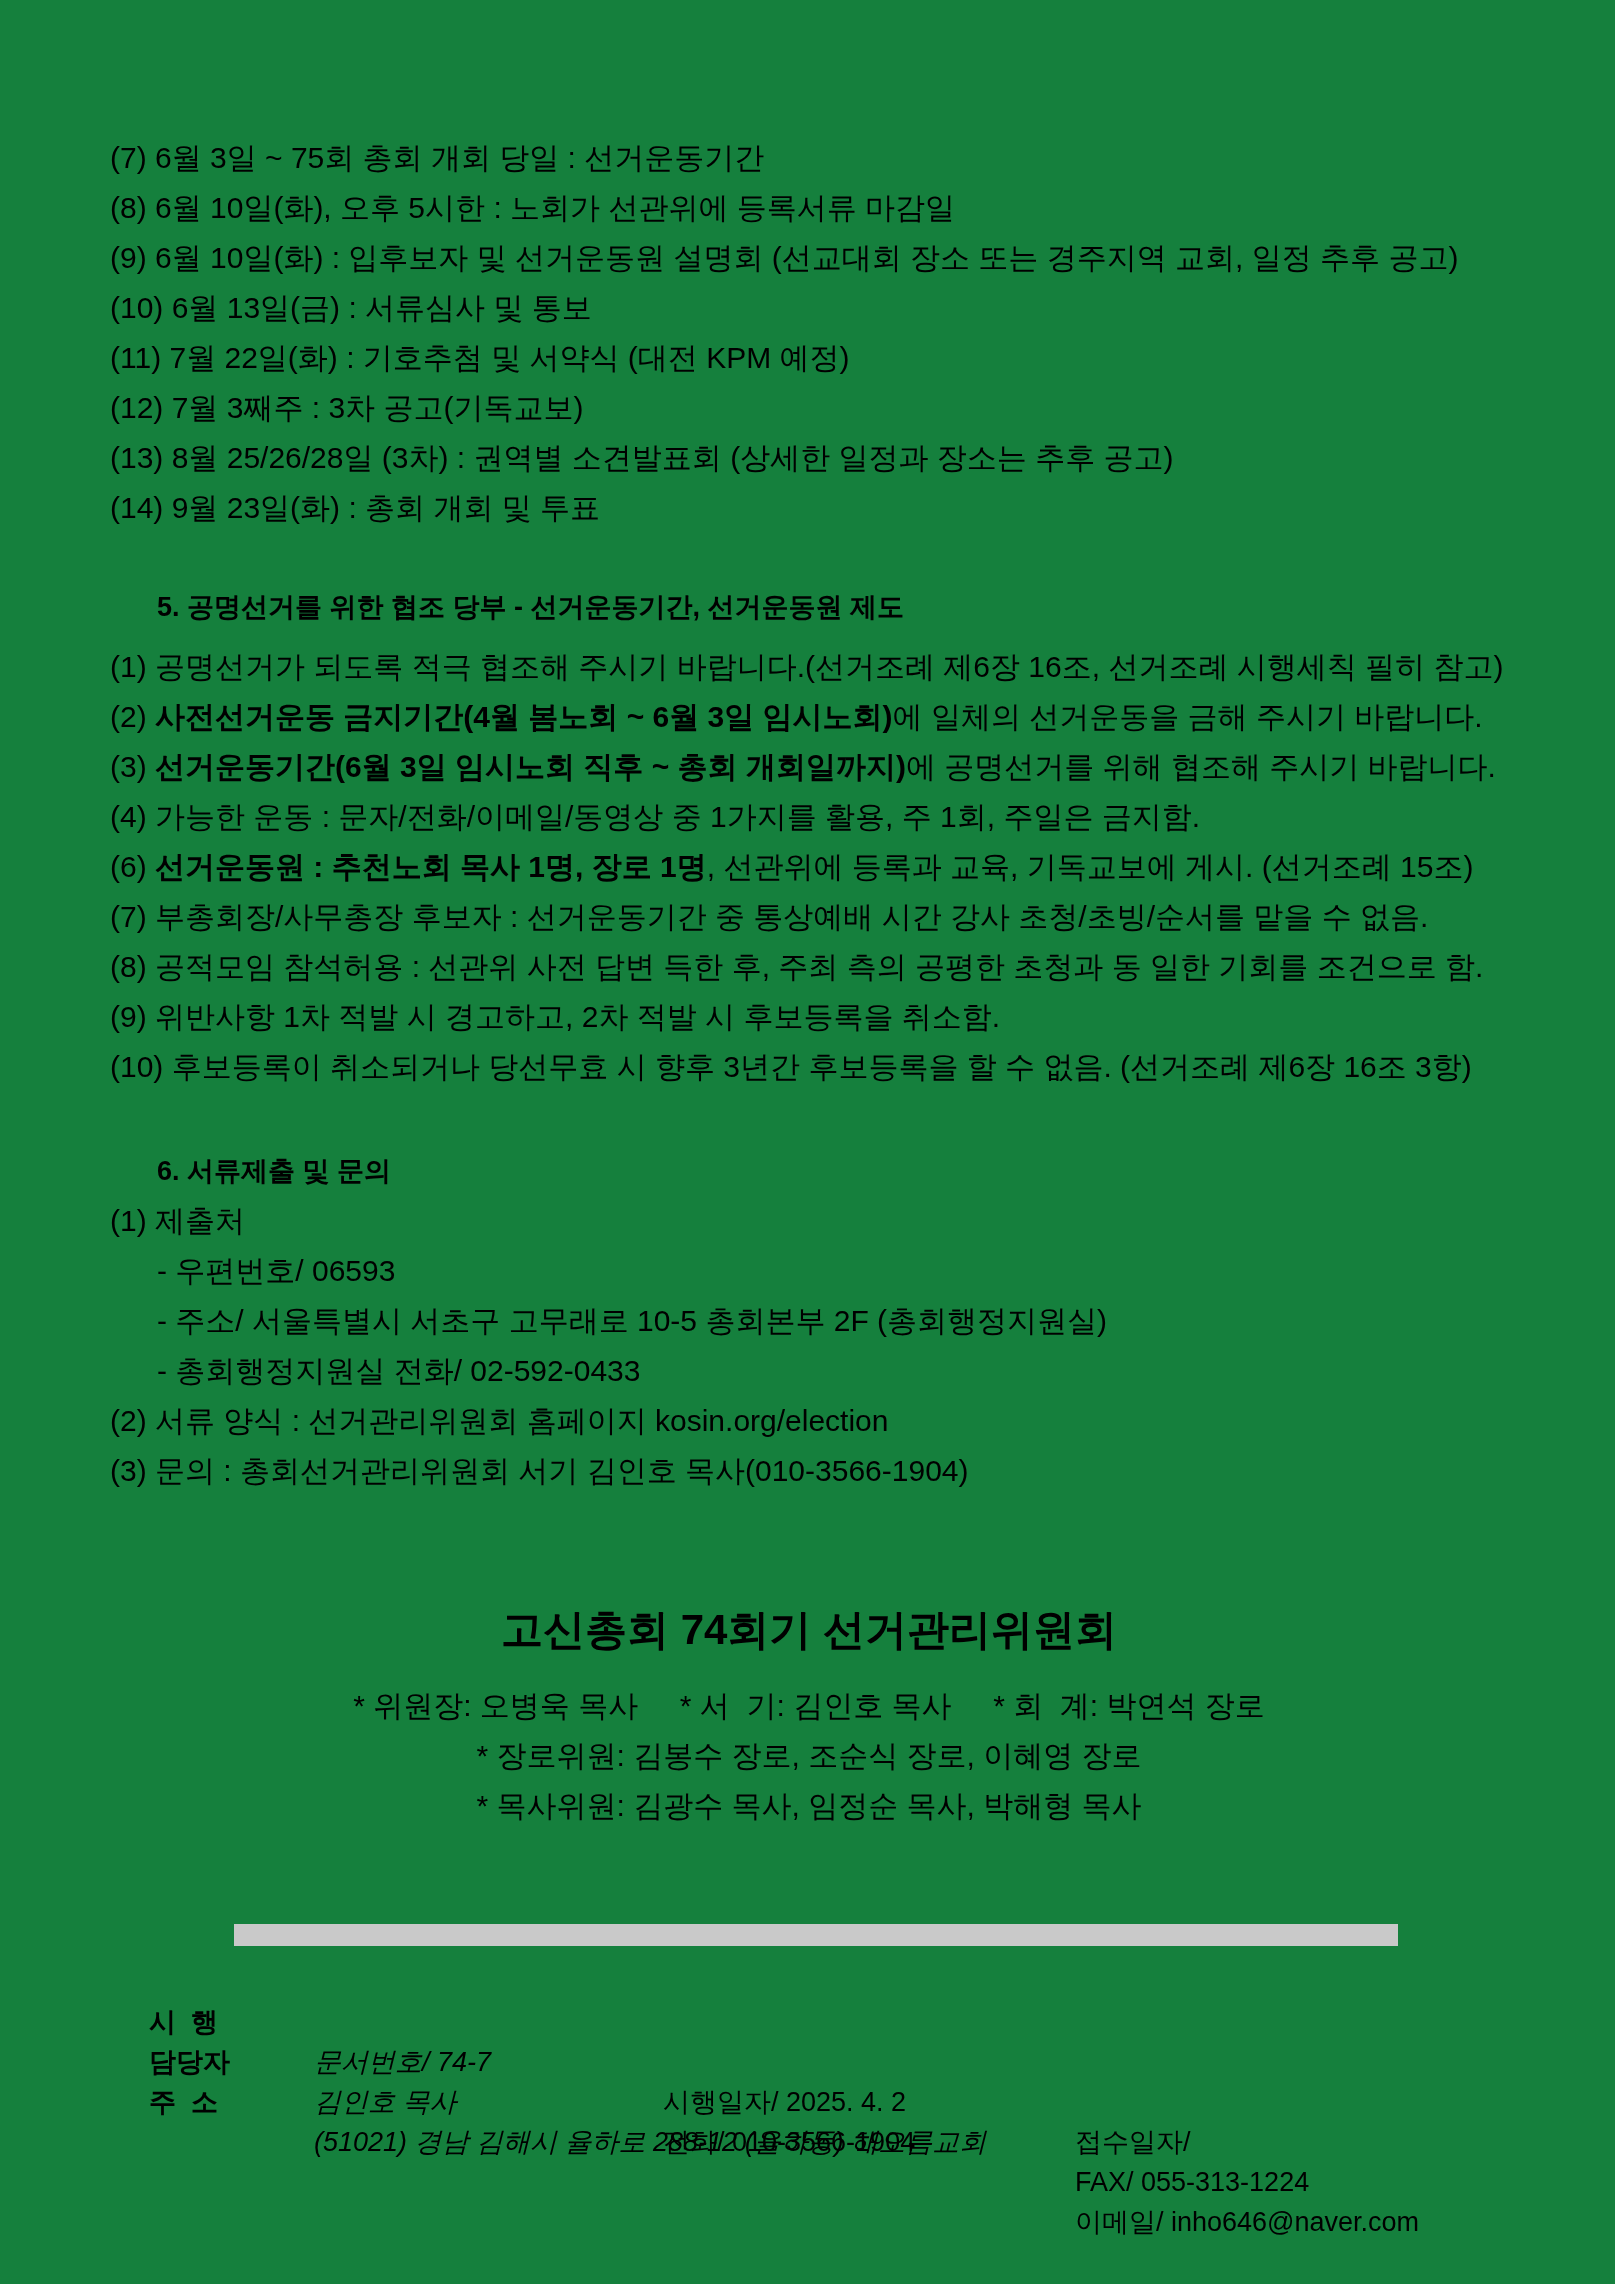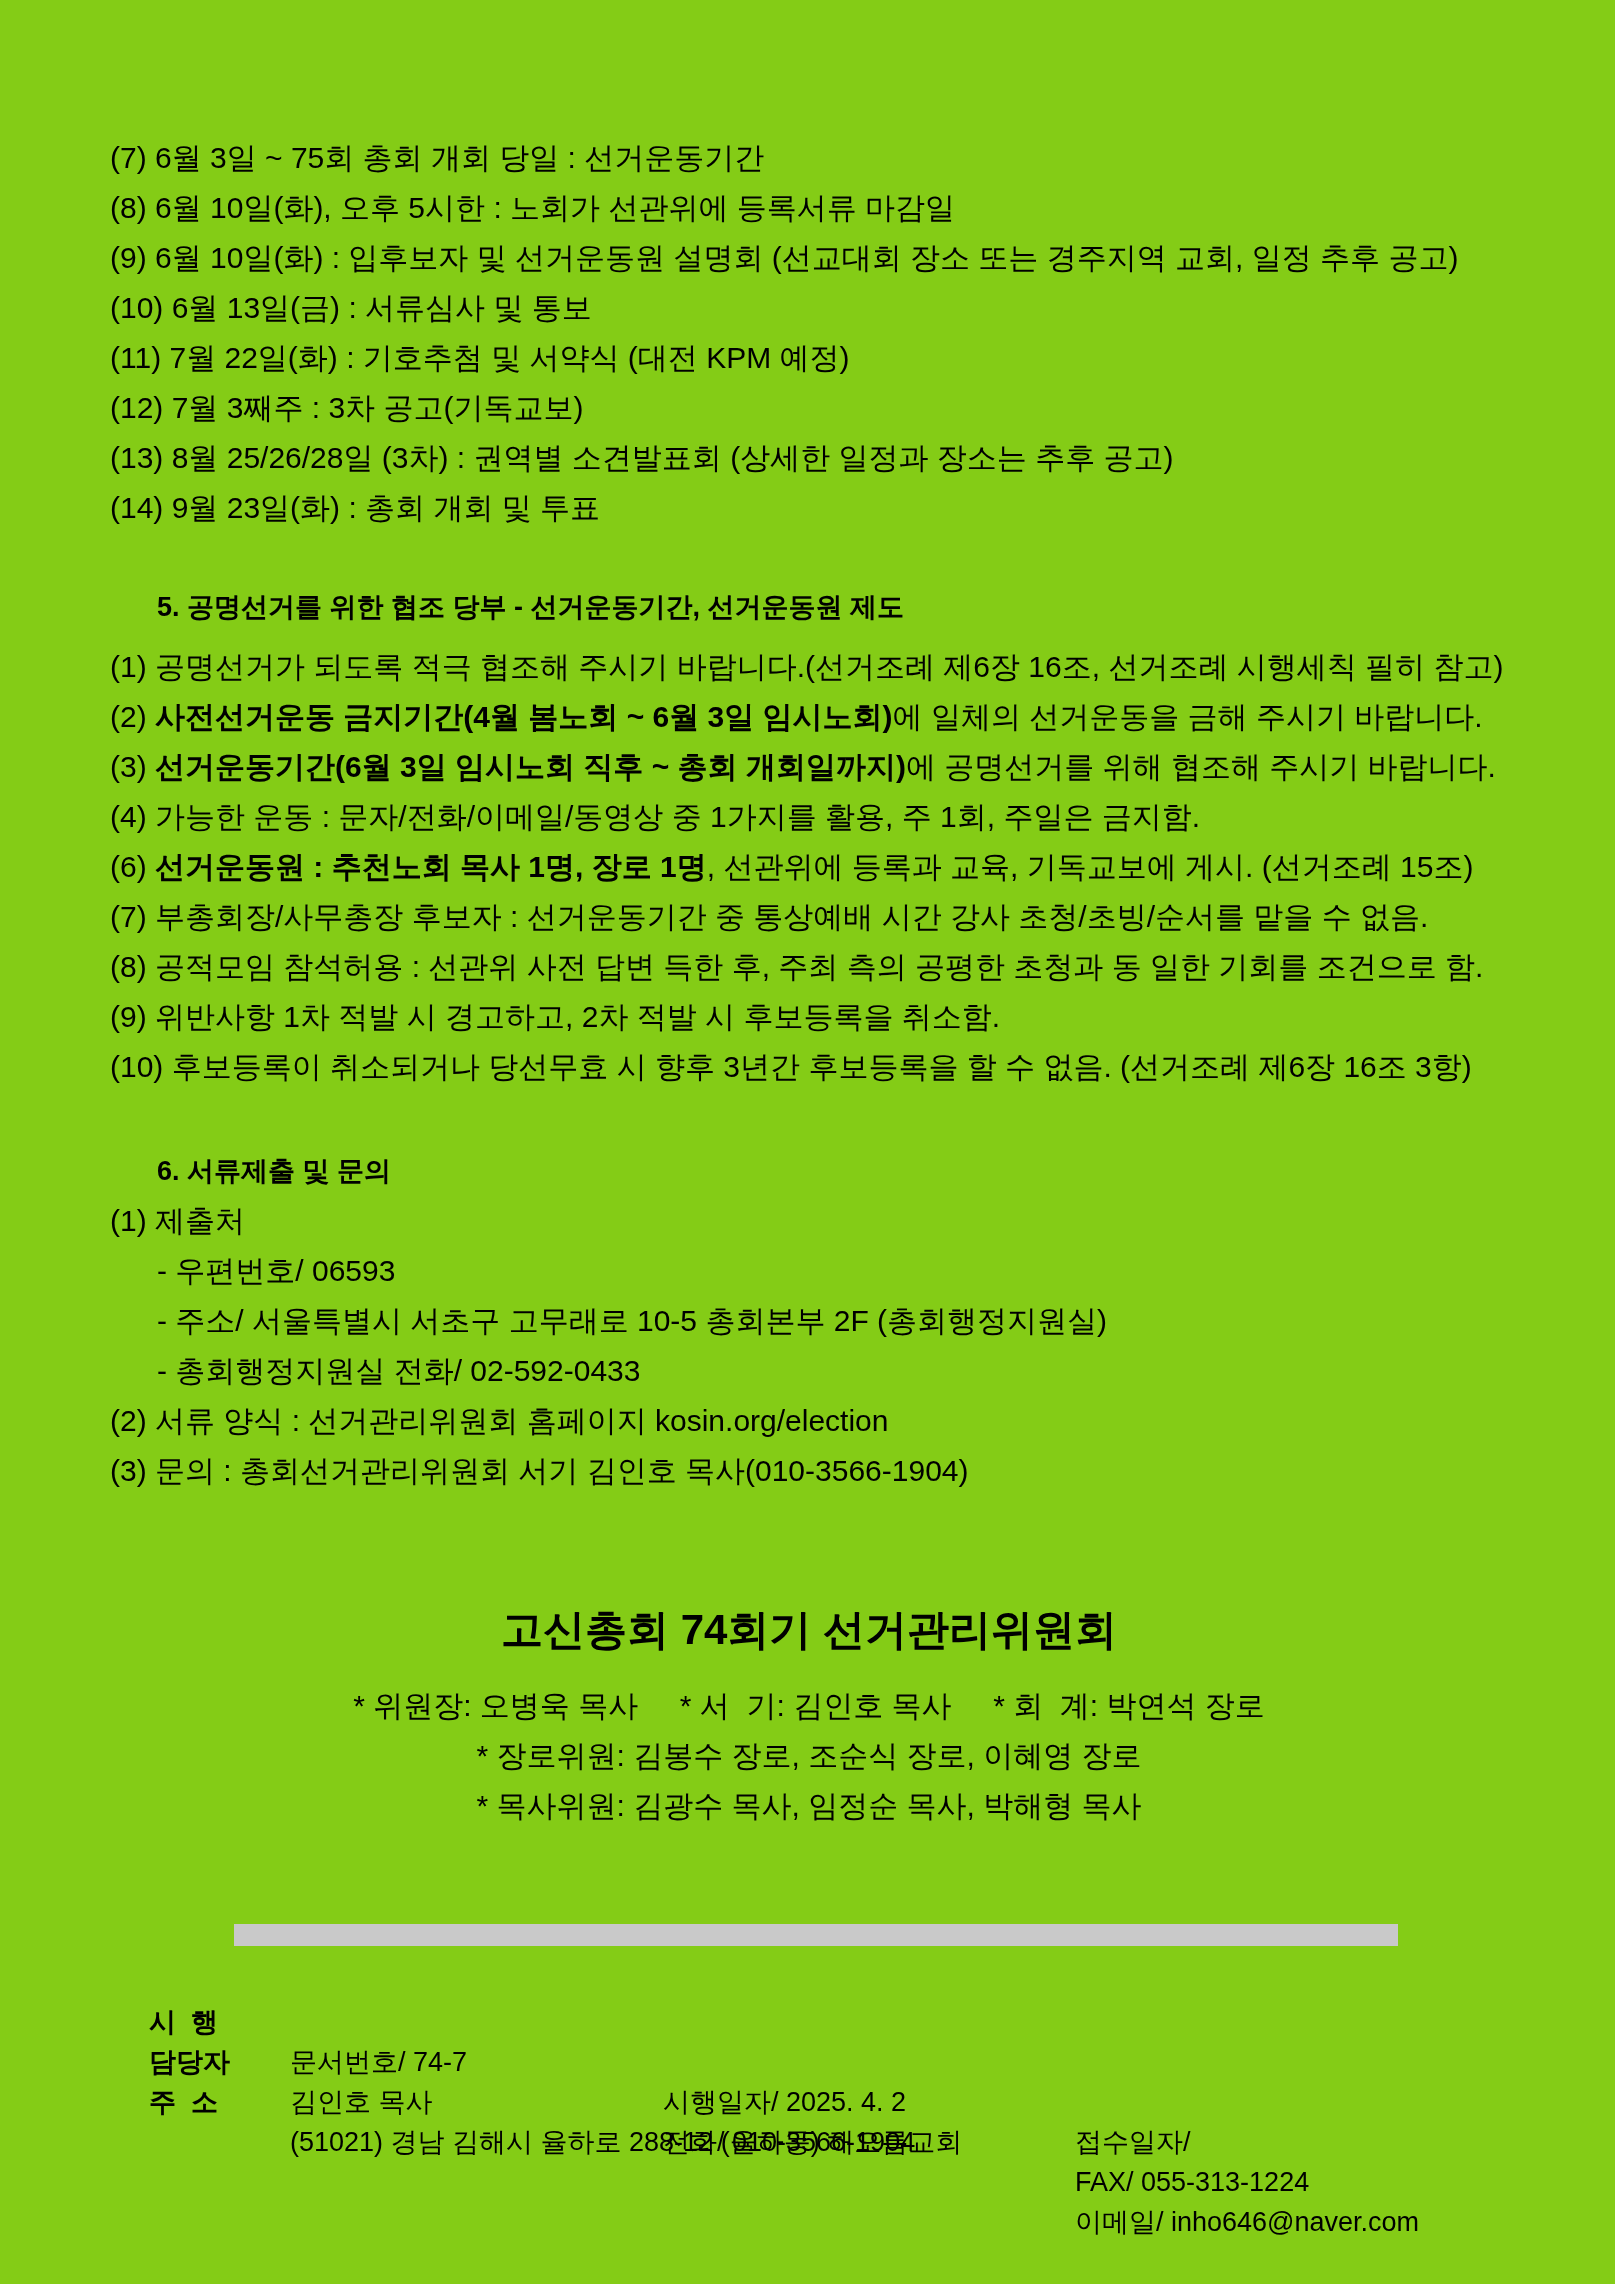--- a/index.html
+++ b/index.html
@@ -55,28 +55,28 @@
     height: 21.5px;
   }
   .footer-row {
     position: relative;
     height: 40px;
     font-size: 27px;
     line-height: 40px;
     white-space: pre;
   }
   .footer-row .f-label { position: absolute; left: 39px;  font-weight: bold; }
-  .footer-row .f-col2  { position: absolute; left: 180px; }
+  .footer-row .f-col2  { position: absolute; left: 204px; font-style: italic; }
   .footer-row .f-col3  { position: absolute; left: 553px; }
   .footer-row .f-col4  { position: absolute; left: 965px; }
 </style>
 </head>
 <body>
 
-<div class="page" style="background: #84cc16; color: rgb(0, 0, 0);">
+<div class="page" style="background: #15803d; color: rgb(0, 0, 0);">
 
   <div>
 
       <div class="line"><span class="seg-pre">(7) 6월 3일 ~ 75회 총회 개회 당일 : 선거운동기간</span><span class="seg-bold"></span><span class="seg-post"></span></div>
 
       <div class="line"><span class="seg-pre">(8) 6월 10일(화), 오후 5시한 : 노회가 선관위에 등록서류 마감일</span><span class="seg-bold"></span><span class="seg-post"></span></div>
 
       <div class="line"><span class="seg-pre">(9) 6월 10일(화) : 입후보자 및 선거운동원 설명회 (선교대회 장소 또는 경주지역 교회, 일정 추후 공고)</span><span class="seg-bold"></span><span class="seg-post"></span></div>
 
       <div class="line"><span class="seg-pre">(10) 6월 13일(금) : 서류심사 및 통보</span><span class="seg-bold"></span><span class="seg-post"></span></div>

